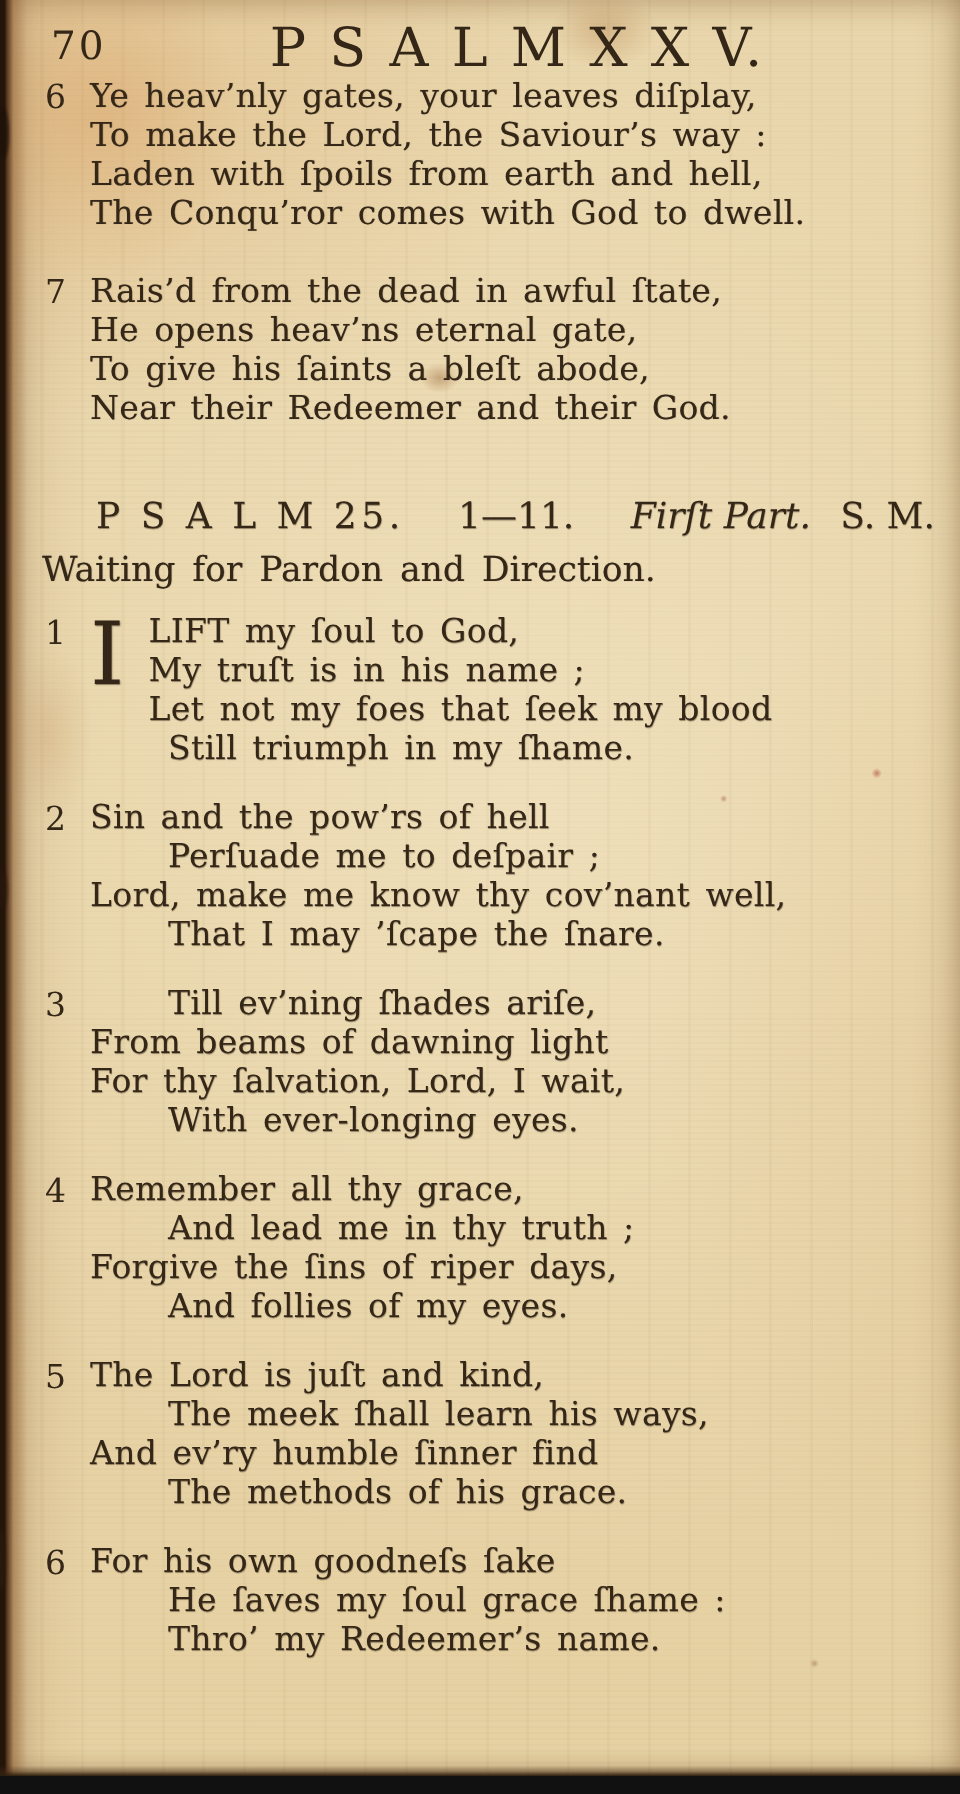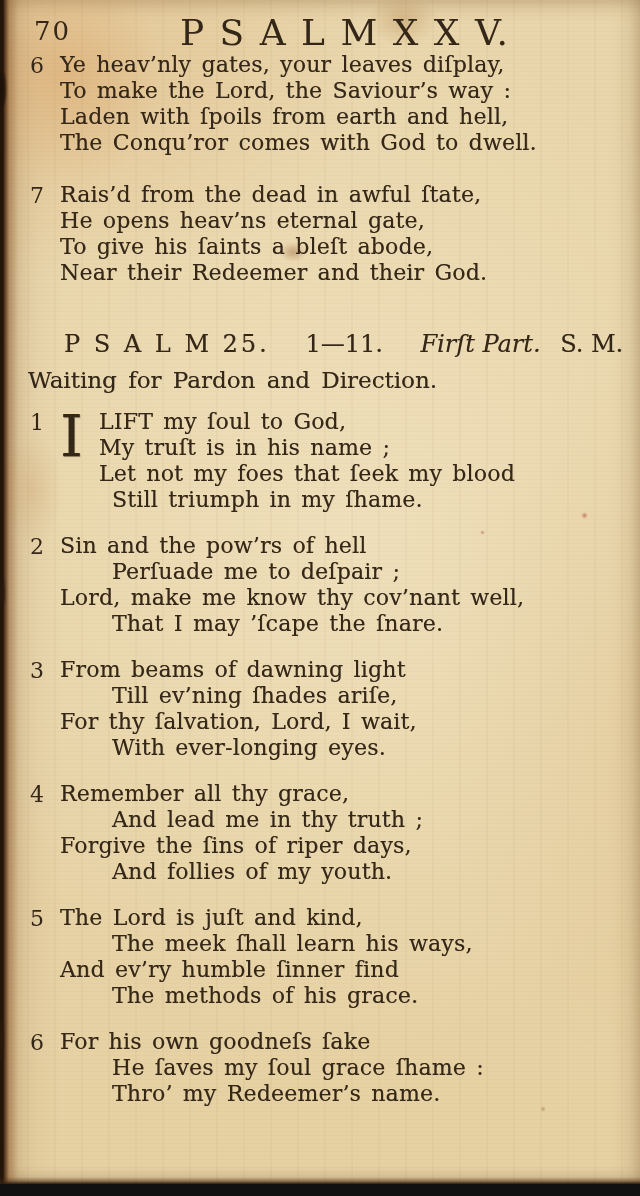--- a/index.html
+++ b/index.html
@@ -137,32 +137,32 @@
       <section class="stanza">
         <span class="vnum">2</span>
         <div class="line">Sin and the pow’rs of hell</div>
         <div class="line in1">Perſuade me to deſpair ;</div>
         <div class="line">Lord, make me know thy cov’nant well,</div>
         <div class="line in1">That I may ’ſcape the ſnare.</div>
       </section>
 
       <section class="stanza">
         <span class="vnum">3</span>
+        <div class="line in1">Till ev’ning ſhades ariſe,</div>
         <div class="line">From beams of dawning light</div>
-        <div class="line in1">Till ev’ning ſhades ariſe,</div>
         <div class="line">For thy ſalvation, Lord, I wait,</div>
         <div class="line in1">With ever-longing eyes.</div>
       </section>
 
       <section class="stanza">
         <span class="vnum">4</span>
         <div class="line">Remember all thy grace,</div>
         <div class="line in1">And lead me in thy truth ;</div>
         <div class="line">Forgive the ſins of riper days,</div>
-        <div class="line in1">And follies of my youth.</div>
+        <div class="line in1">And follies of my eyes.</div>
       </section>
 
       <section class="stanza">
         <span class="vnum">5</span>
         <div class="line">The Lord is juſt and kind,</div>
         <div class="line in1">The meek ſhall learn his ways,</div>
         <div class="line">And ev’ry humble ſinner find</div>
         <div class="line in1">The methods of his grace.</div>
       </section>
 

